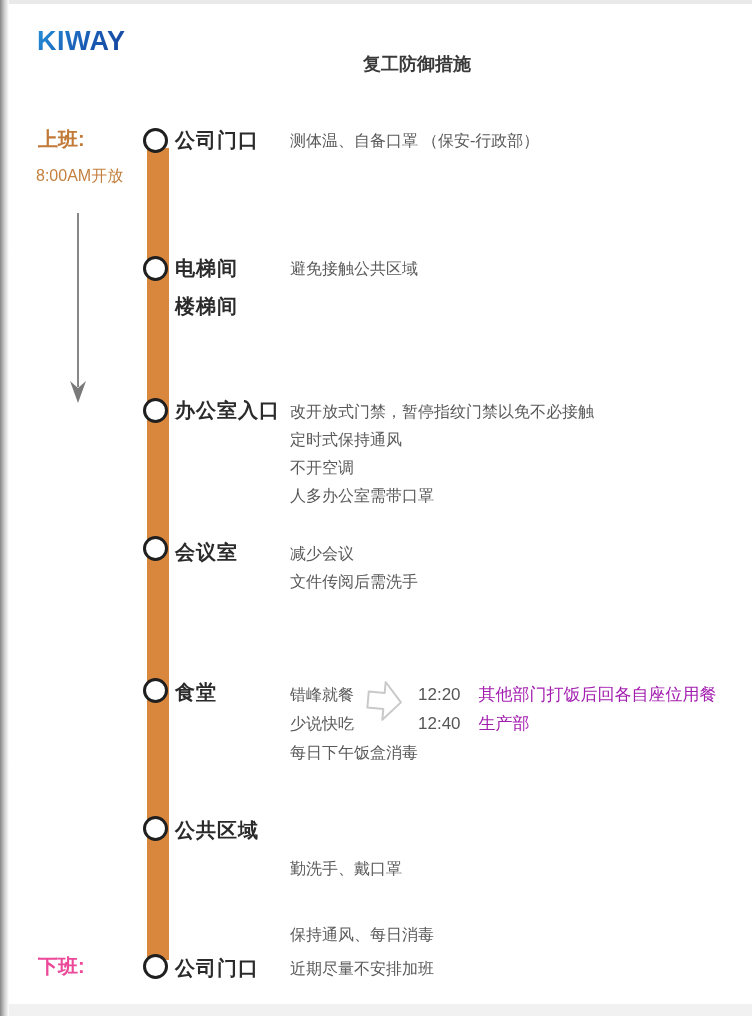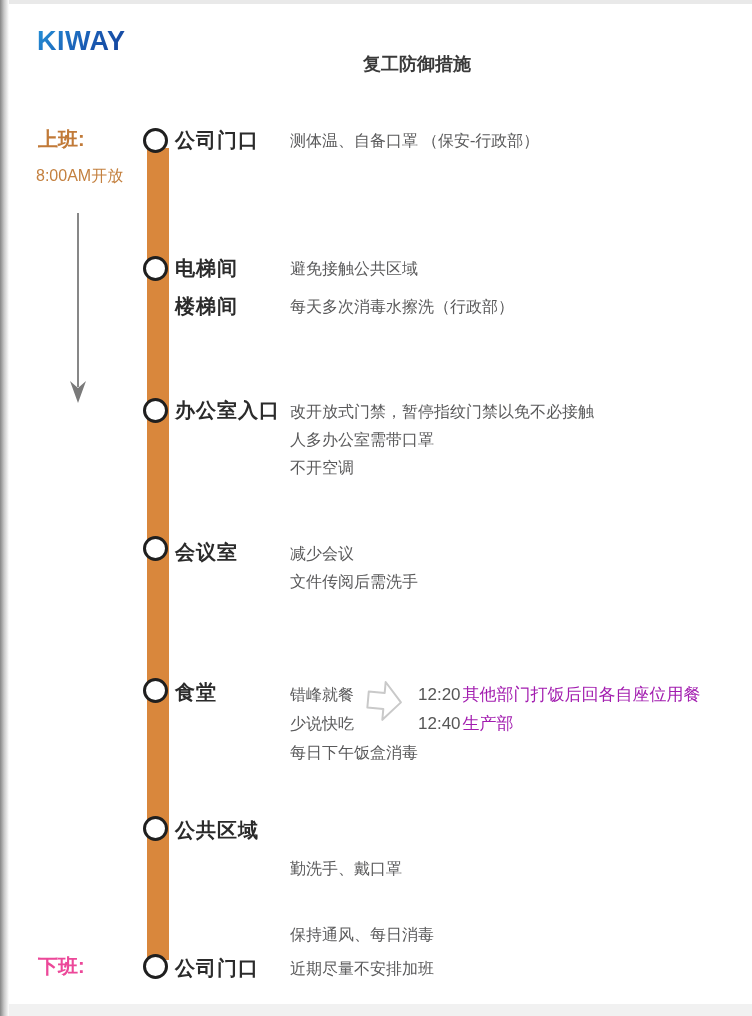--- a/index.html
+++ b/index.html
@@ -74,21 +74,21 @@
     font-size: 16px; color: #5a5a5b; line-height: 25px; white-space: nowrap; font-family: Liberation Serif, serif;
   }
   .lh28 div { line-height: 28px; }
   .lh29 div { line-height: 29px; }
   .lh30 div { line-height: 30px; margin-top: 36px; }
   .y128 { top: 128px; } .y256 { top: 256px; } .y294 { top: 294px; }
   .y398 { top: 398px; } .y540 { top: 540px; } .y680 { top: 680px; }
   .y818 { top: 818px; } .y956 { top: 956px; }
   
   .schedule { position: absolute; left: 418px; top: 680px; }
-  .schedule-row { display: flex; gap: 2px; line-height: 29px; white-space: nowrap; }
+  .schedule-row { display: flex; gap: 18px; line-height: 29px; white-space: nowrap; }
   .schedule-time { font-size: 17px; color: #565656; }
   .schedule-text { font-size: 17px; color: #a21caf; }
   .block-arrow { position: absolute; left: 366px; top: 679px; transform: rotate(5deg); }
 </style>
 </head>
 <body>
 
 <div class="canvas">
 
   <div class="edge-top"></div>
@@ -115,27 +115,27 @@
   <div class="tl-node n5"></div>
   <div class="tl-node n6"></div>
 
   <div class="stop-label y128">公司门口</div>
   <div class="stop-desc y128">测体温、自备口罩 （保安-行政部）</div>
 
   <div class="stop-label y256">电梯间</div>
   <div class="stop-desc y256">避免接触公共区域</div>
 
   <div class="stop-label y294">楼梯间</div>
-  <div class="stop-desc y294">每天多次消毒水擦洗（行政部）</div>
 
   <div class="stop-label y398">办公室入口</div>
   <div class="stop-desc y398 lh28">
     <div>改开放式门禁，暂停指纹门禁以免不必接触</div>
+    <div>定时式保持通风</div>
+    <div>不开空调</div>
     <div>人多办公室需带口罩</div>
-    <div>不开空调</div>
   </div>
 
   <div class="stop-label y540">会议室</div>
   <div class="stop-desc y540 lh28">
     <div>减少会议</div>
     <div>文件传阅后需洗手</div>
   </div>
 
   <div class="stop-label y680">食堂</div>
   <div class="stop-desc y680 lh29">

